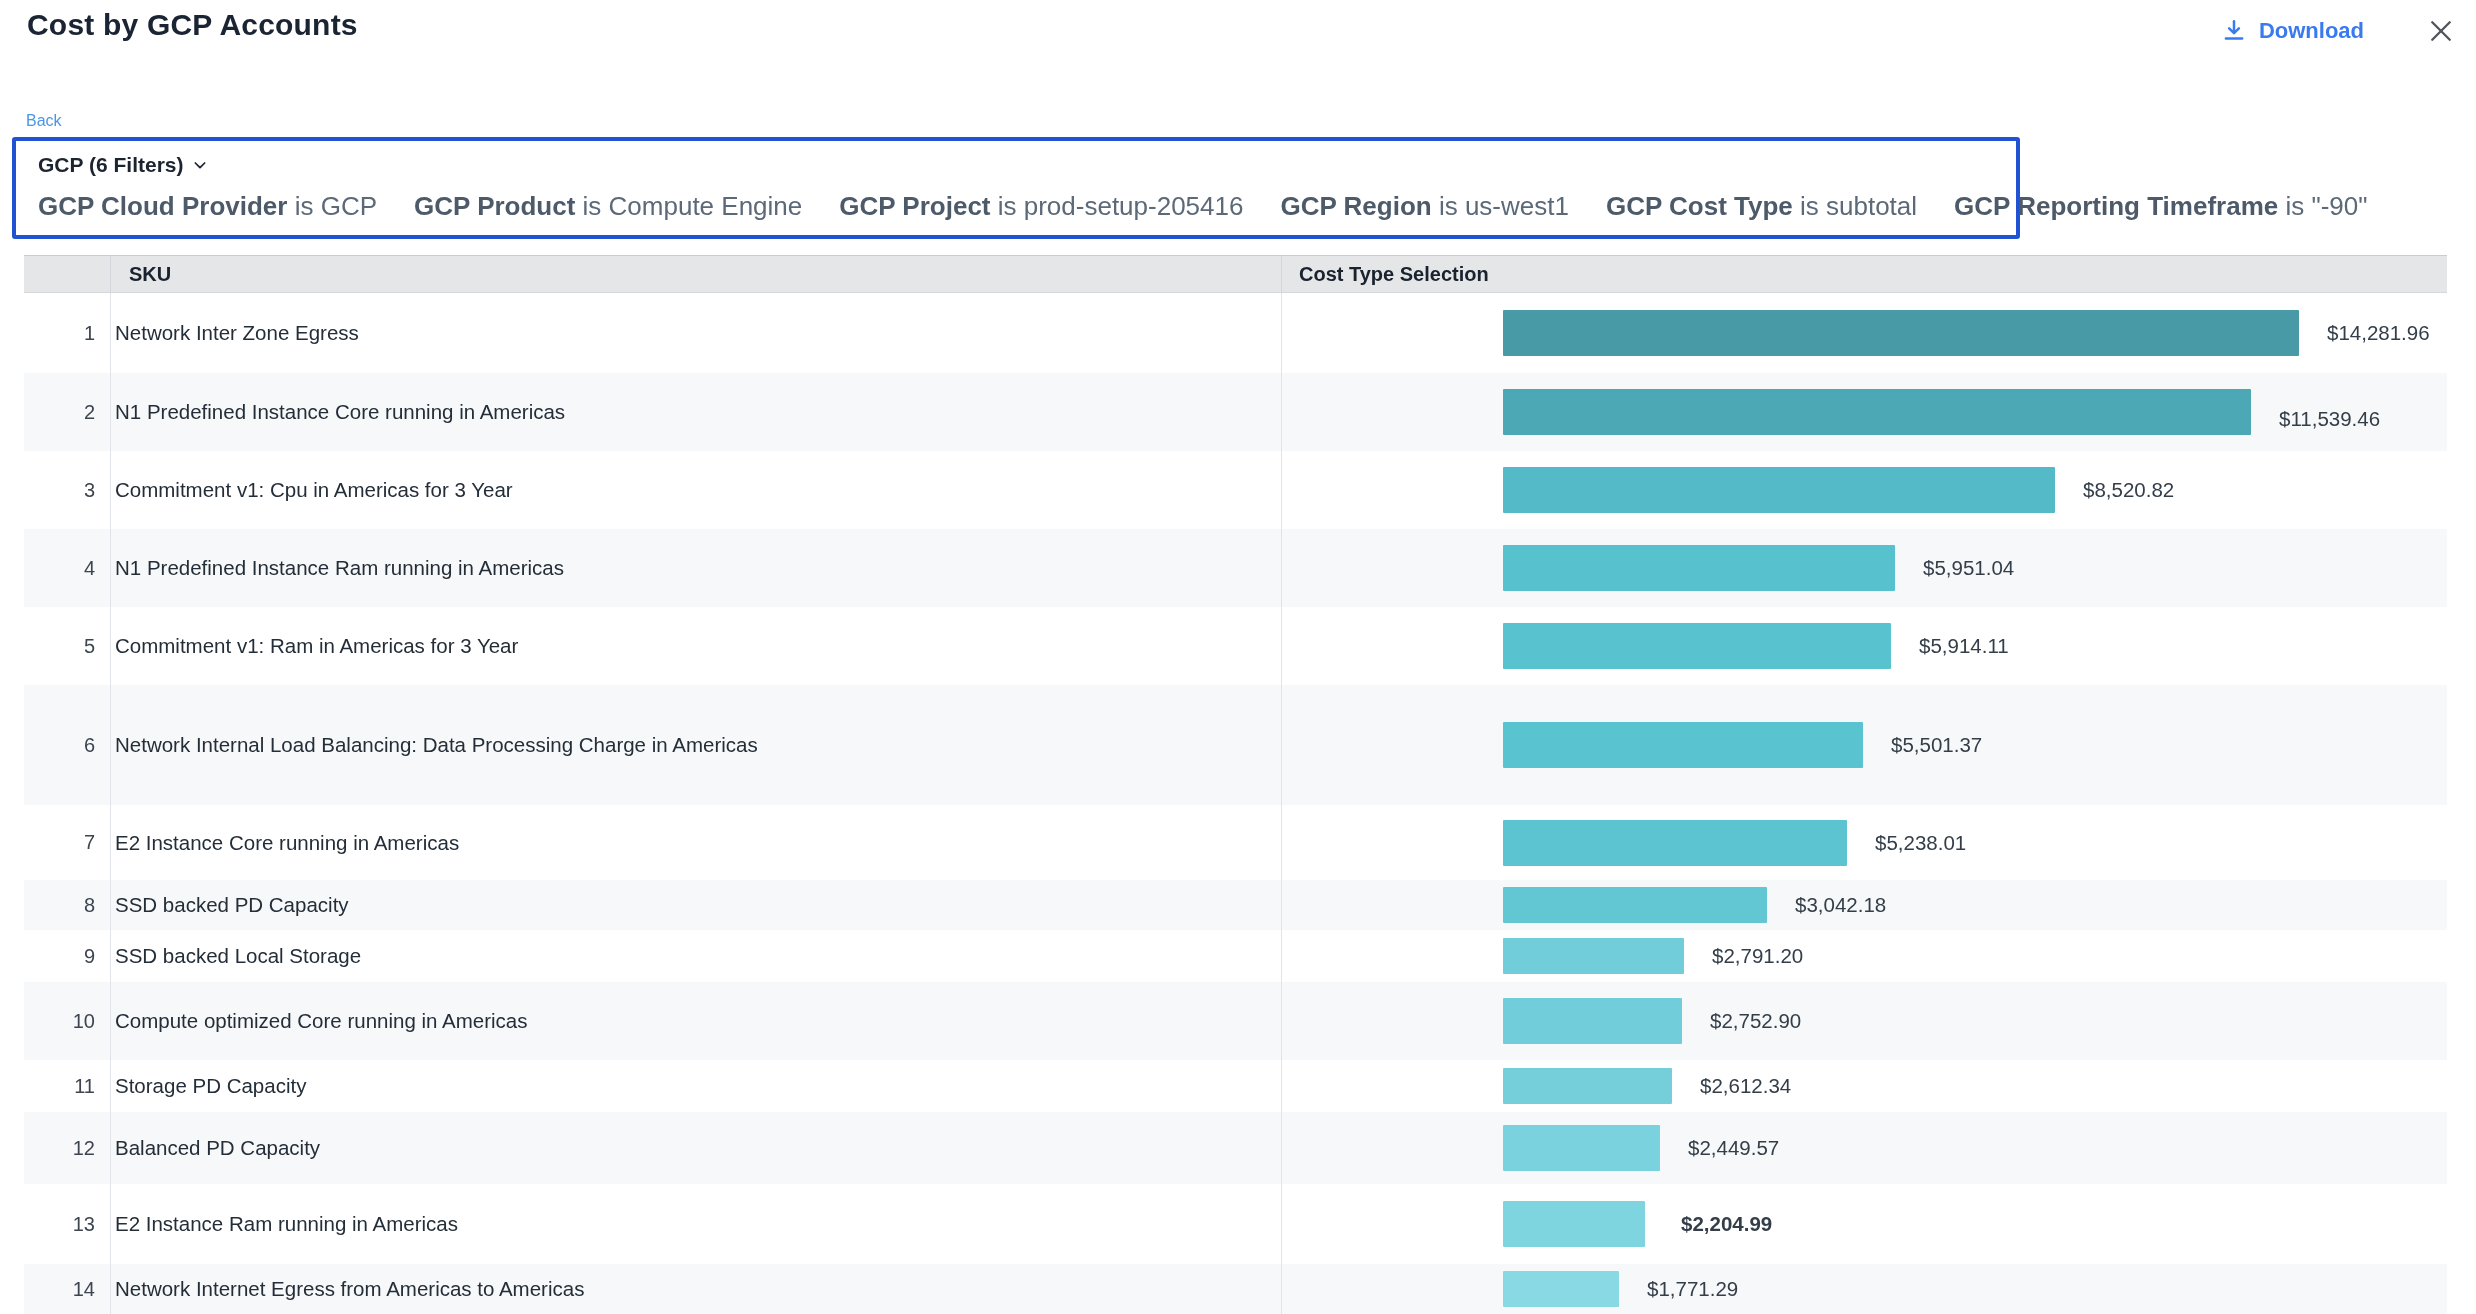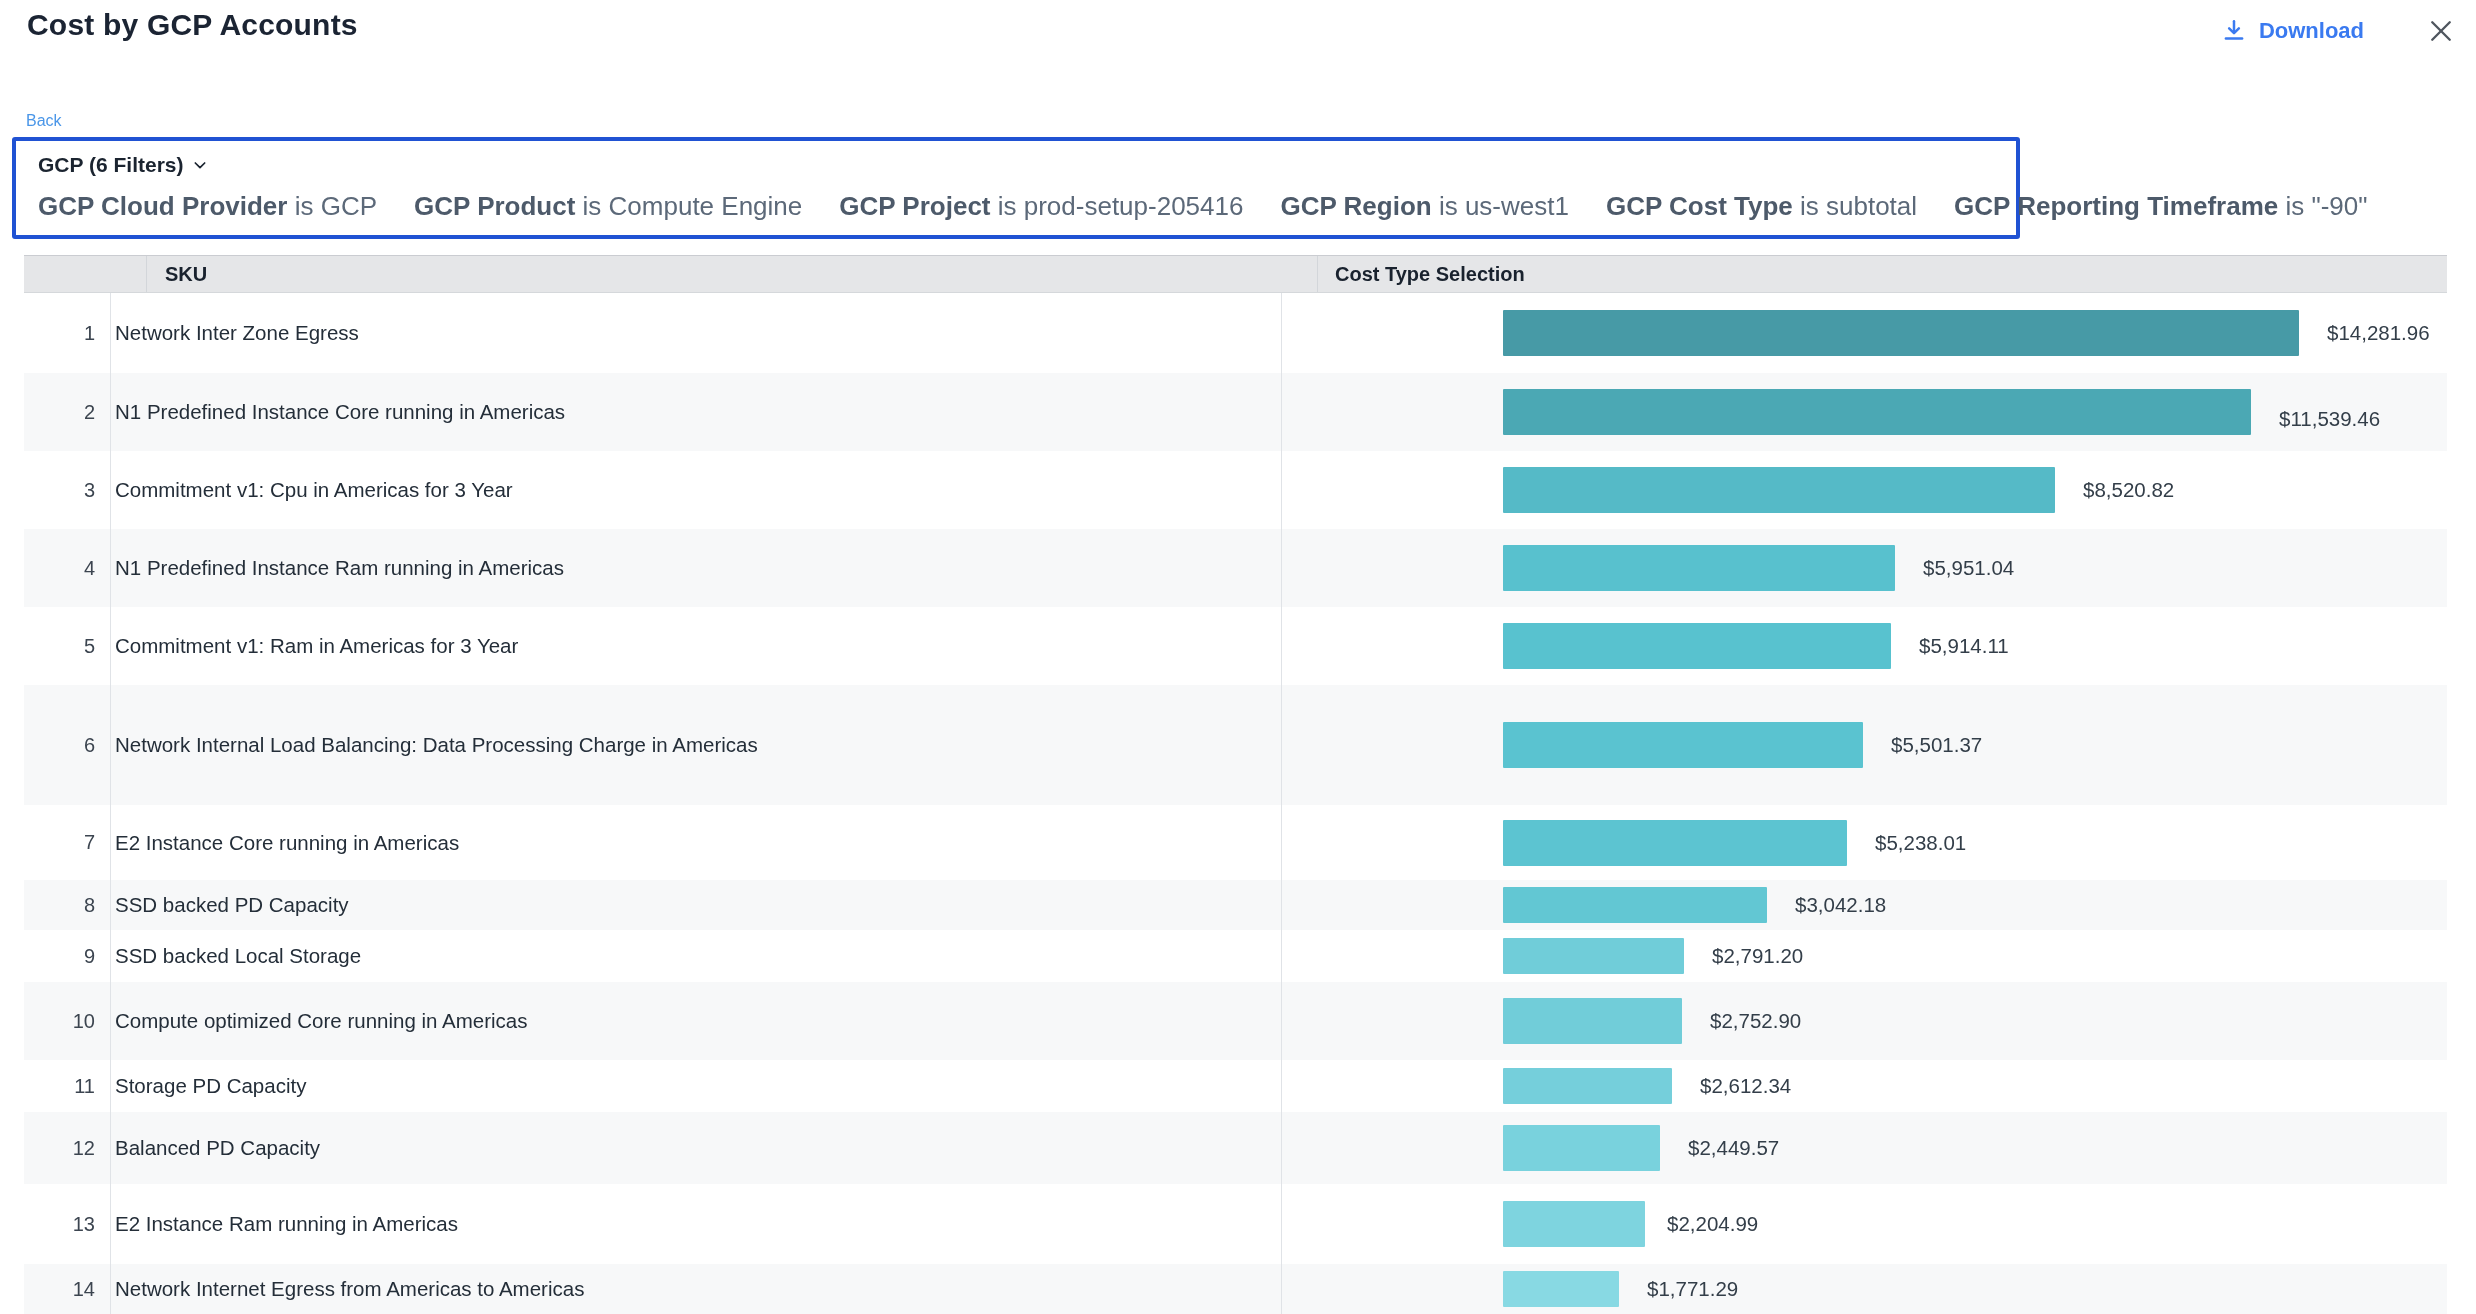--- a/index.html
+++ b/index.html
@@ -58,21 +58,21 @@
   .thead {
     display: flex; height: 38px;
     background: #e5e6e8;
     border-top: 1px solid #caccd1;
     border-bottom: 1px solid #d5d8db;
     align-items: center;
     font-size: 20px; font-weight: 700; color: #19222e;
   }
   .th-num  { width: 86px; height: 100%; }
   .th-sku  { width: 1171px; height: 100%; display: flex; align-items: center;
-             padding-left: 18px; border-left: 1px solid #d3d6da; margin-left: 36px; }
+             padding-left: 18px; border-left: 1px solid #d3d6da; }
   .th-cost { flex: 1; height: 100%; display: flex; align-items: center;
              padding-left: 17px; border-left: 1px solid #d3d6da; }
 
   .trow { display: flex; width: 100%; }
   .trow.even { background: #f7f8f9; }
   .trow.odd  { background: #ffffff; }
   .td-num {
     width: 86px; display: flex; align-items: center; justify-content: flex-end;
     padding-right: 15px; font-size: 20px; color: #3c4550;
   }
@@ -234,21 +234,21 @@
           <div class="td-cost">
             <div class="bar" style="width: 157px; height: 46px; background: rgb(121, 210, 221);"></div>
             <div class="bar-value" style="left: 406px;">$2,449.57</div>
           </div>
         </div>
         <div class="trow odd" style="height: 80px;">
           <div class="td-num">13</div>
           <div class="td-sku">E2 Instance Ram running in Americas</div>
           <div class="td-cost">
             <div class="bar" style="width: 142px; height: 46px; background: rgb(126, 212, 223);"></div>
-            <div class="bar-value" style="left: 385px;">$2,204.99</div>
+            <div class="bar-value" style="left: 399px; font-weight: bold;">$2,204.99</div>
           </div>
         </div>
         <div class="trow even" style="height: 50px;">
           <div class="td-num">14</div>
           <div class="td-sku">Network Internet Egress from Americas to Americas</div>
           <div class="td-cost">
             <div class="bar" style="width: 116px; height: 36px; background: rgb(136, 217, 227);"></div>
             <div class="bar-value" style="left: 365px;">$1,771.29</div>
           </div>
         </div>

